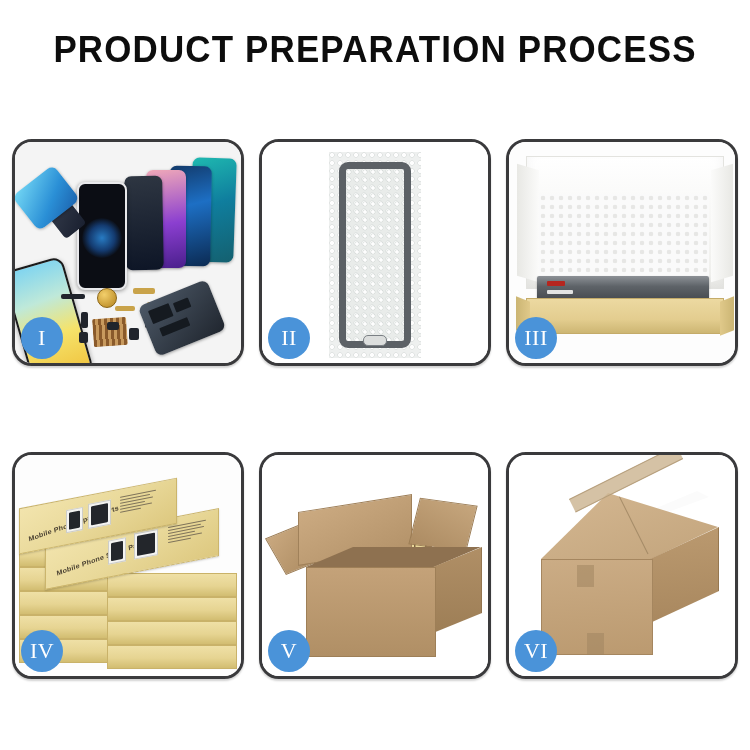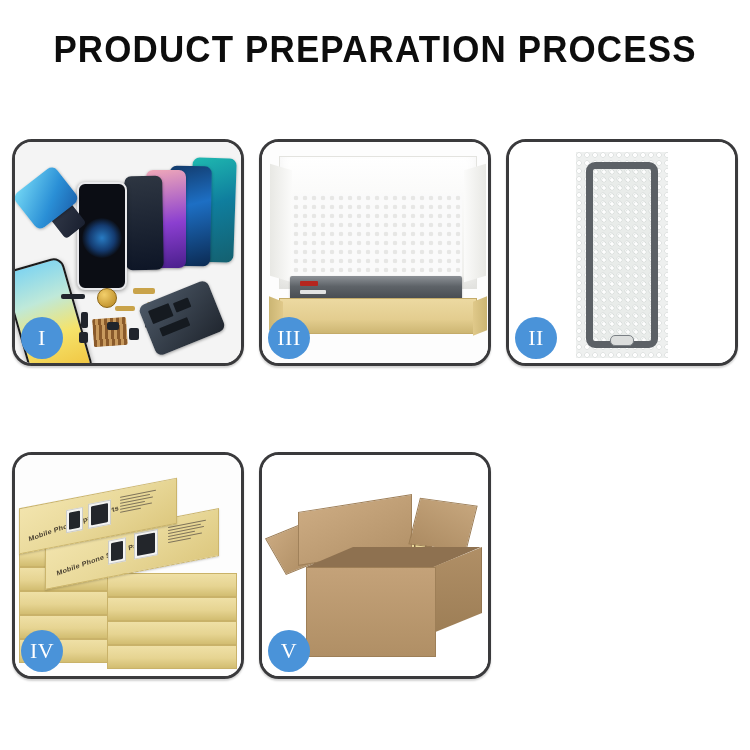--- a/index.html
+++ b/index.html
@@ -413,42 +413,42 @@
         <i style="left:8px;  top:8px;  width:22px; height:14px;"></i>
         <i style="left:34px; top:10px; width:16px; height:10px;"></i>
         <i style="left:12px; top:28px; width:30px; height:9px;"></i>
       </div>
     </div>
     <div class="badge">I</div>
   </div>
 
   <div class="panel">
     <div class="stage">
+      <div class="p2-bg"></div>
+      <div class="wrap-outer">
+        <div class="wrap-screen">
+          <div class="home-btn"></div>
+        </div>
+      </div>
+    </div>
+    <div class="badge">II</div>
+  </div>
+
+  <div class="panel">
+    <div class="stage">
       <div class="p3-bg"></div>
       <div class="box3-lid"></div>
       <div class="foam3"></div>
       <div class="screen3">
         <span class="lbl"></span>
           <span class="lbl2"></span>
       </div>
       <div class="box3-base"></div>
     </div>
     <div class="badge">III</div>
-  </div>
-
-  <div class="panel">
-    <div class="stage">
-      <div class="p2-bg"></div>
-      <div class="wrap-outer">
-        <div class="wrap-screen">
-          <div class="home-btn"></div>
-        </div>
-      </div>
-    </div>
-    <div class="badge">II</div>
   </div>
 
   <div class="panel">
     <div class="stage">
       <div class="p4-bg"></div>
       <div class="stackwrap">
         <div class="slab left" style="top:176px;"></div>
         <div class="slab right" style="top:182px;"></div>
         <div class="slab left" style="top:152px;"></div>
         <div class="slab right" style="top:158px;"></div>
@@ -516,14 +516,28 @@
       <div class="c5-flapL"></div>
       <div class="c5-flapB"></div>
       <div class="c5-flapR"></div>
       <div class="c5-top"></div>
       <div class="c5-side"></div>
       <div class="c5-front"></div>
     </div>
     <div class="badge">V</div>
   </div>
 
+  <div class="panel">
+    <div class="stage">
+      <div class="p5-bg"></div>
+      <div class="c6-white"></div>
+      <div class="c6-top"></div>
+      <div class="c6-seam"></div>
+      <div class="c6-tape"></div>
+      <div class="c6-side"></div>
+      <div class="c6-front"></div>
+      <div class="c6-tab" style="left:68px; top:110px;"></div>
+      <div class="c6-tab" style="left:78px; top:178px;"></div>
+    </div>
+    <div class="badge">VI</div>
+  </div>
 
 </div>
 
 </body></html>

